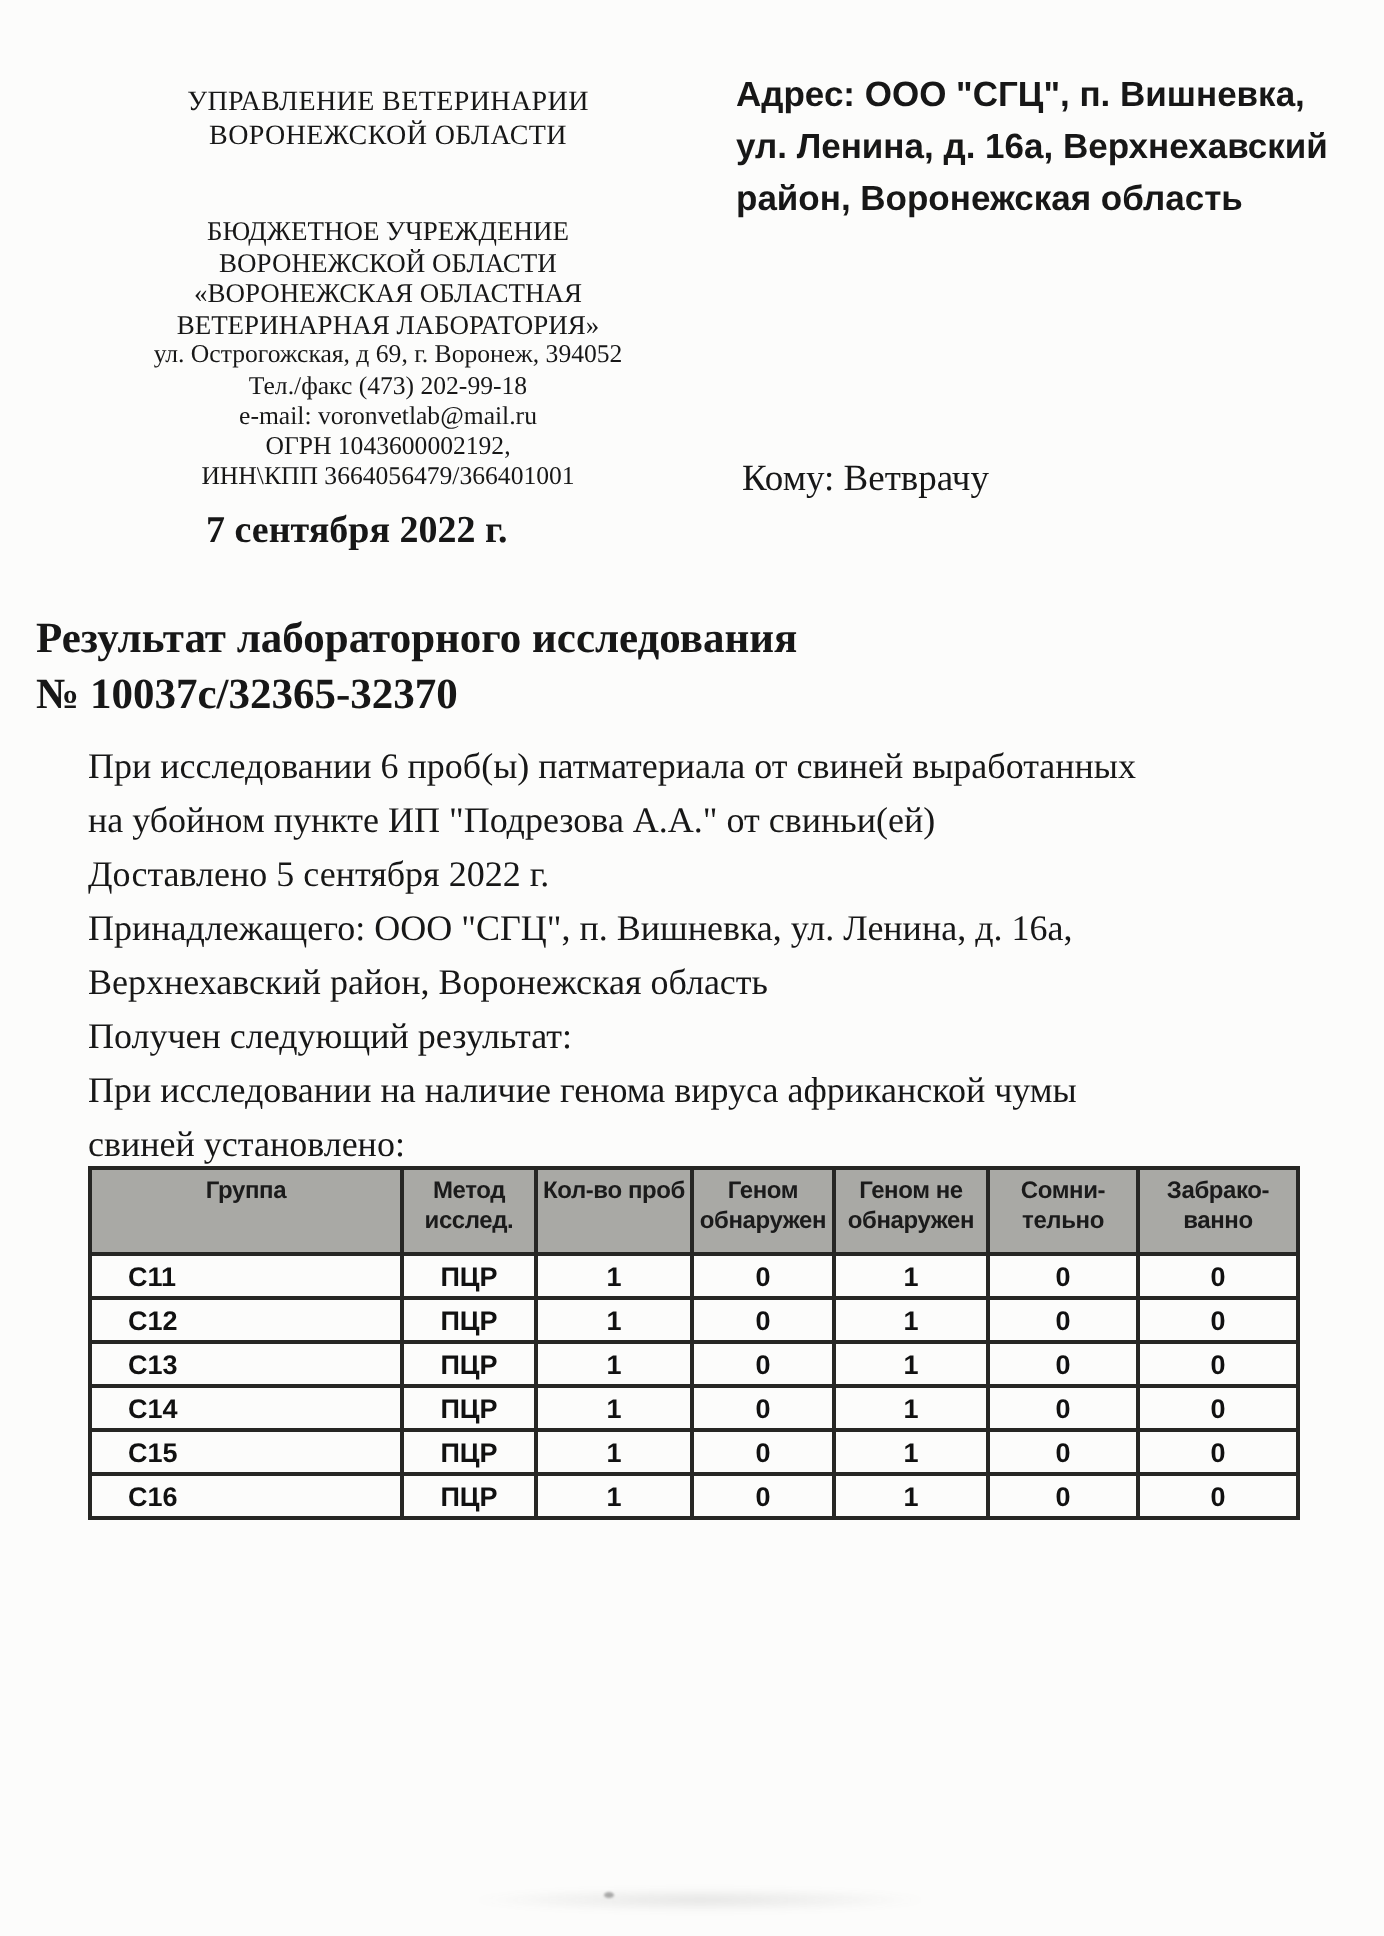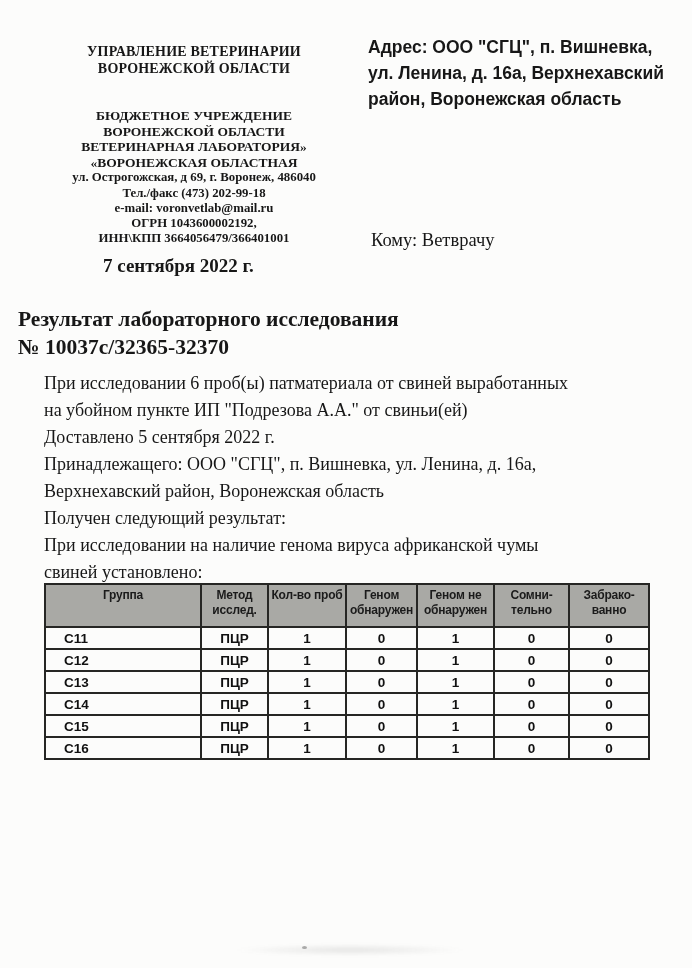--- a/index.html
+++ b/index.html
@@ -11,21 +11,21 @@
     overflow: hidden;
     font-family: "Liberation Serif", serif;
     color: #171717;
   }
 
   
   .lh-left {
     position: absolute;
     left: 28px; top: 44px; width: 332px;
     text-align: center;
-    font-weight: 700;
+    font-weight: 400;
   }
   .lh-dept { font-size: 14px; line-height: 16.5px; letter-spacing: 0.2px; }
   .lh-org { margin-top: 31px; font-size: 13.5px; line-height: 15.6px; }
   .lh-contact { font-size: 12.8px; line-height: 15.2px; }
 
   
   .recipient {
     position: absolute;
     left: 368px; top: 34px; width: 315px;
     font-family: "Liberation Sans", sans-serif;
@@ -120,23 +120,23 @@
 <div class="page">
 
   <div class="lh-left">
     <div class="lh-dept">
       <div>УПРАВЛЕНИЕ ВЕТЕРИНАРИИ</div>
       <div>ВОРОНЕЖСКОЙ ОБЛАСТИ</div>
     </div>
     <div class="lh-org">
       <div>БЮДЖЕТНОЕ УЧРЕЖДЕНИЕ</div>
       <div>ВОРОНЕЖСКОЙ ОБЛАСТИ</div>
+      <div>«ВОРОНЕЖСКАЯ ОБЛАСТНАЯ</div>
       <div>ВЕТЕРИНАРНАЯ ЛАБОРАТОРИЯ»</div>
-      <div>«ВОРОНЕЖСКАЯ ОБЛАСТНАЯ</div>
-      <div class="lh-contact">ул. Острогожская, д 69, г. Воронеж, 486040</div>
+      <div class="lh-contact">ул. Острогожская, д 69, г. Воронеж, 394052</div>
       <div class="lh-contact">Тел./факс  (473) 202-99-18</div>
       <div class="lh-contact">e-mail: voronvetlab@mail.ru</div>
       <div class="lh-contact">ОГРН 1043600002192,</div>
       <div class="lh-contact">ИНН\КПП 3664056479/366401001</div>
     </div>
   </div>
 
   <div class="recipient">
     <div>Адрес: ООО "СГЦ", п. Вишневка,</div>
     <div>ул. Ленина, д. 16а, Верхнехавский</div>

